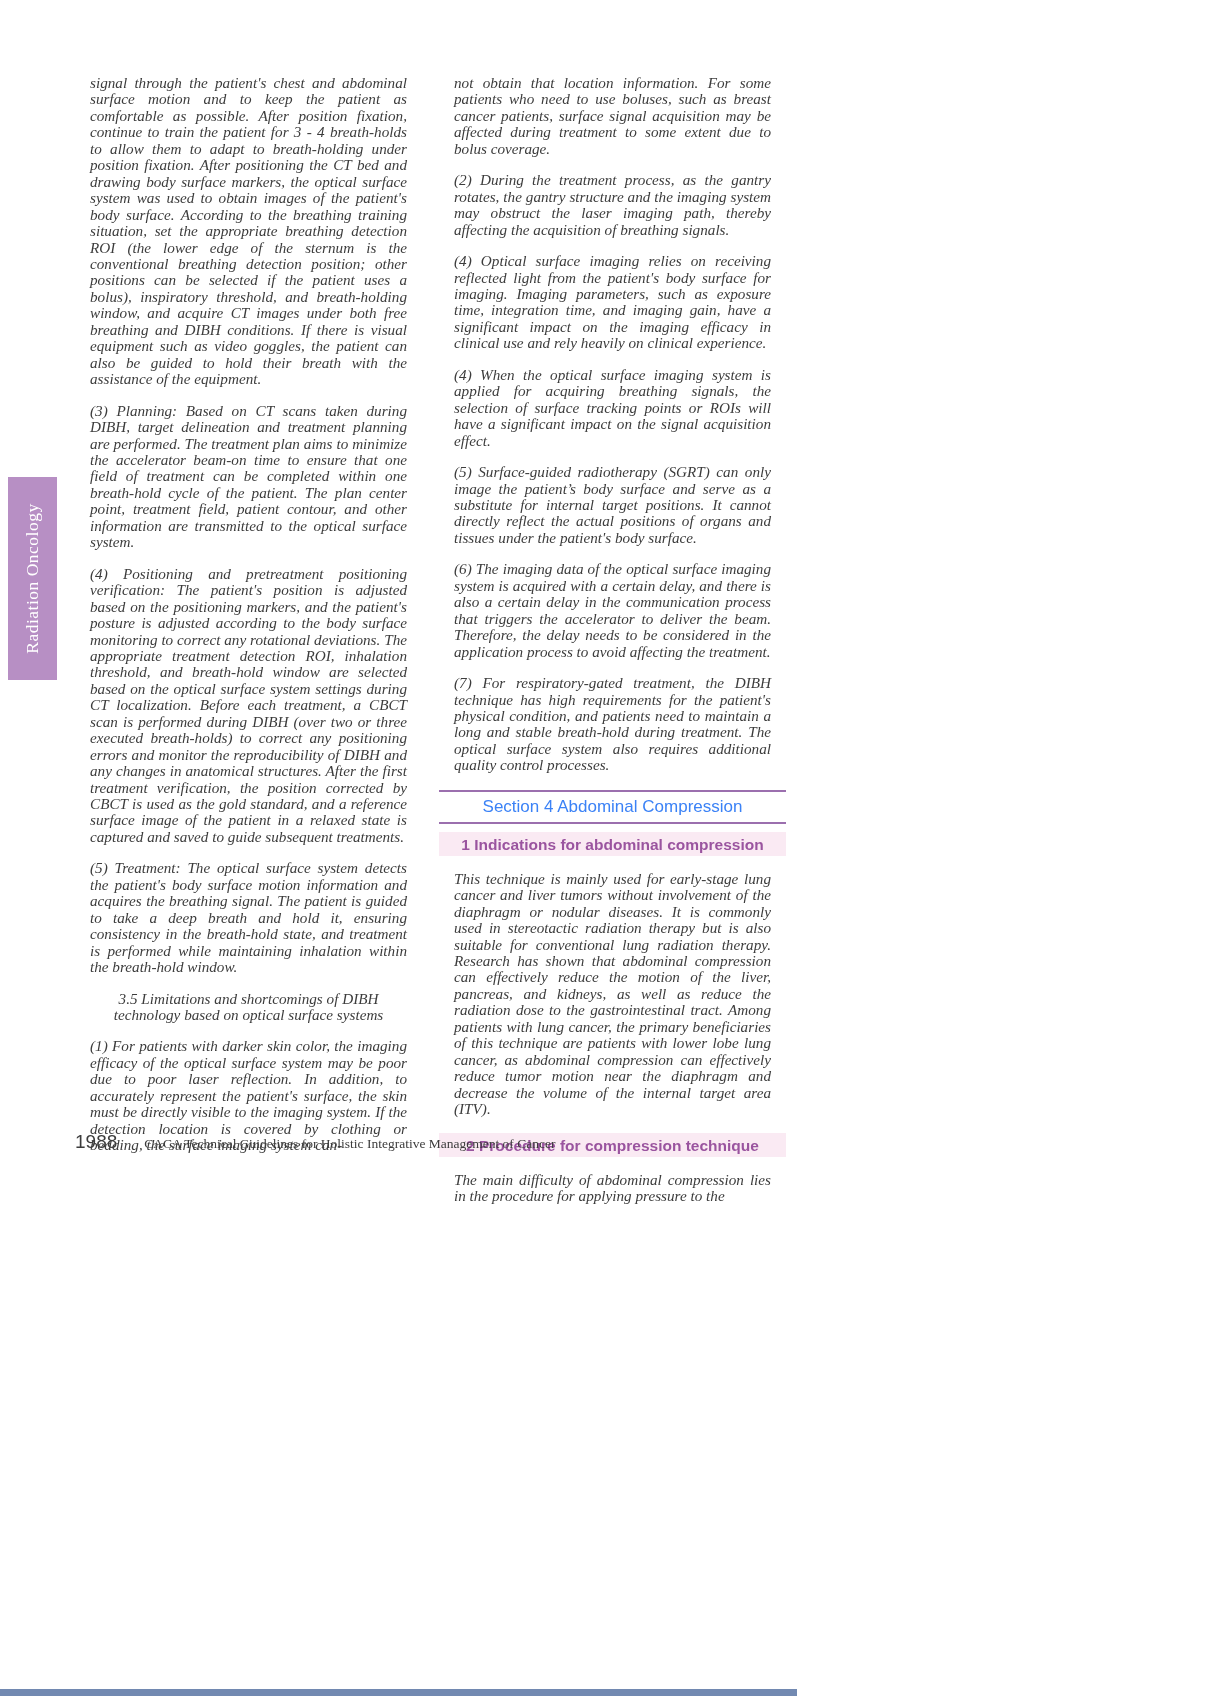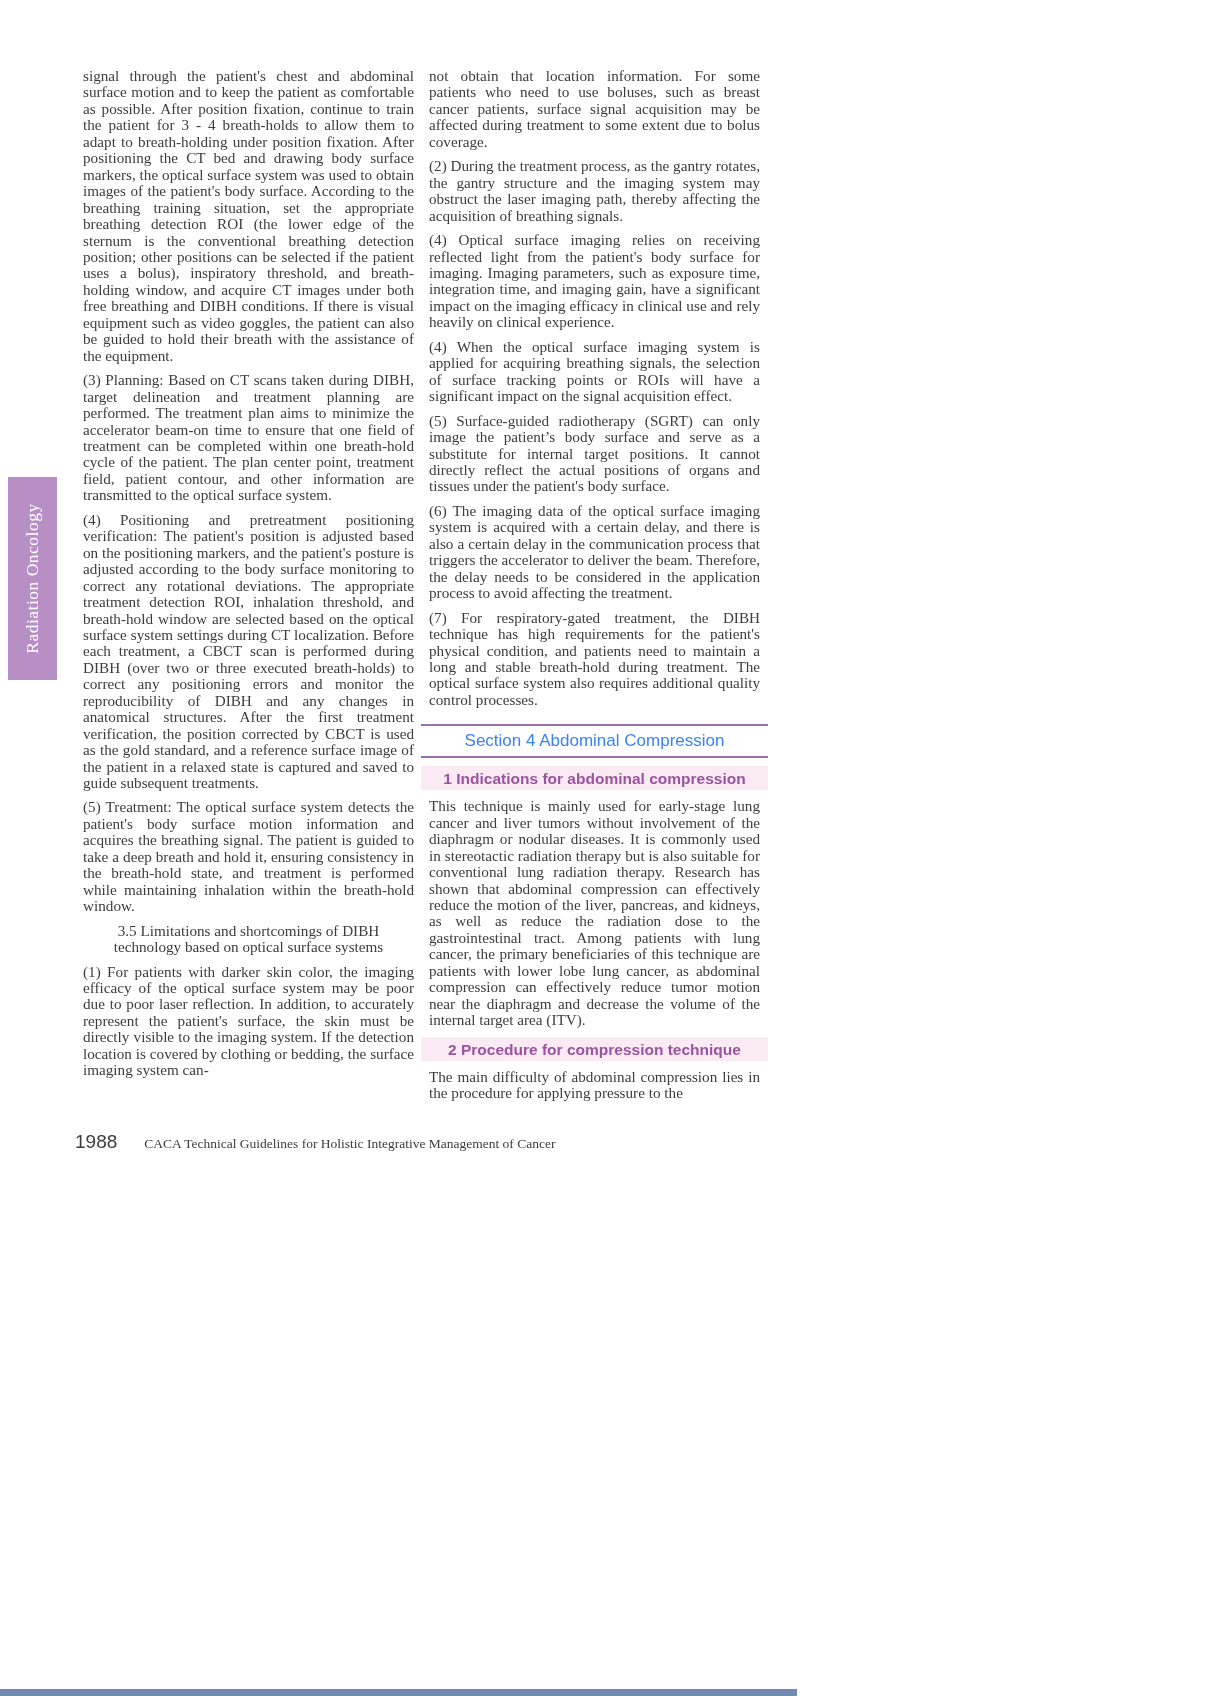--- a/index.html
+++ b/index.html
@@ -19,22 +19,22 @@
     top: 60px;
     width: 347px;
     text-align: justify;
     font-size: 15.2px;
     line-height: 16.45px;
     color: #3c3c3c;
     hyphens: auto;
     -webkit-hyphens: auto;
   }
   #left-col  { left: 75px;  }
-  #right-col { left: 421px; }
-  .col p { margin: 8px; }
+  #right-col { left: 439px; }
+  .col p { margin: 15px; font-style: italic; }
   .serif-subheading {
     margin: 15px 0 14px 0;
     text-align: center;
   }
   .section-heading-block {
     margin: 16px 0 8px 0;
     border-top: 2px solid #9b6fae;
     border-bottom: 2px solid #9b6fae;
     padding: 5px 0 6px 0;
   }

